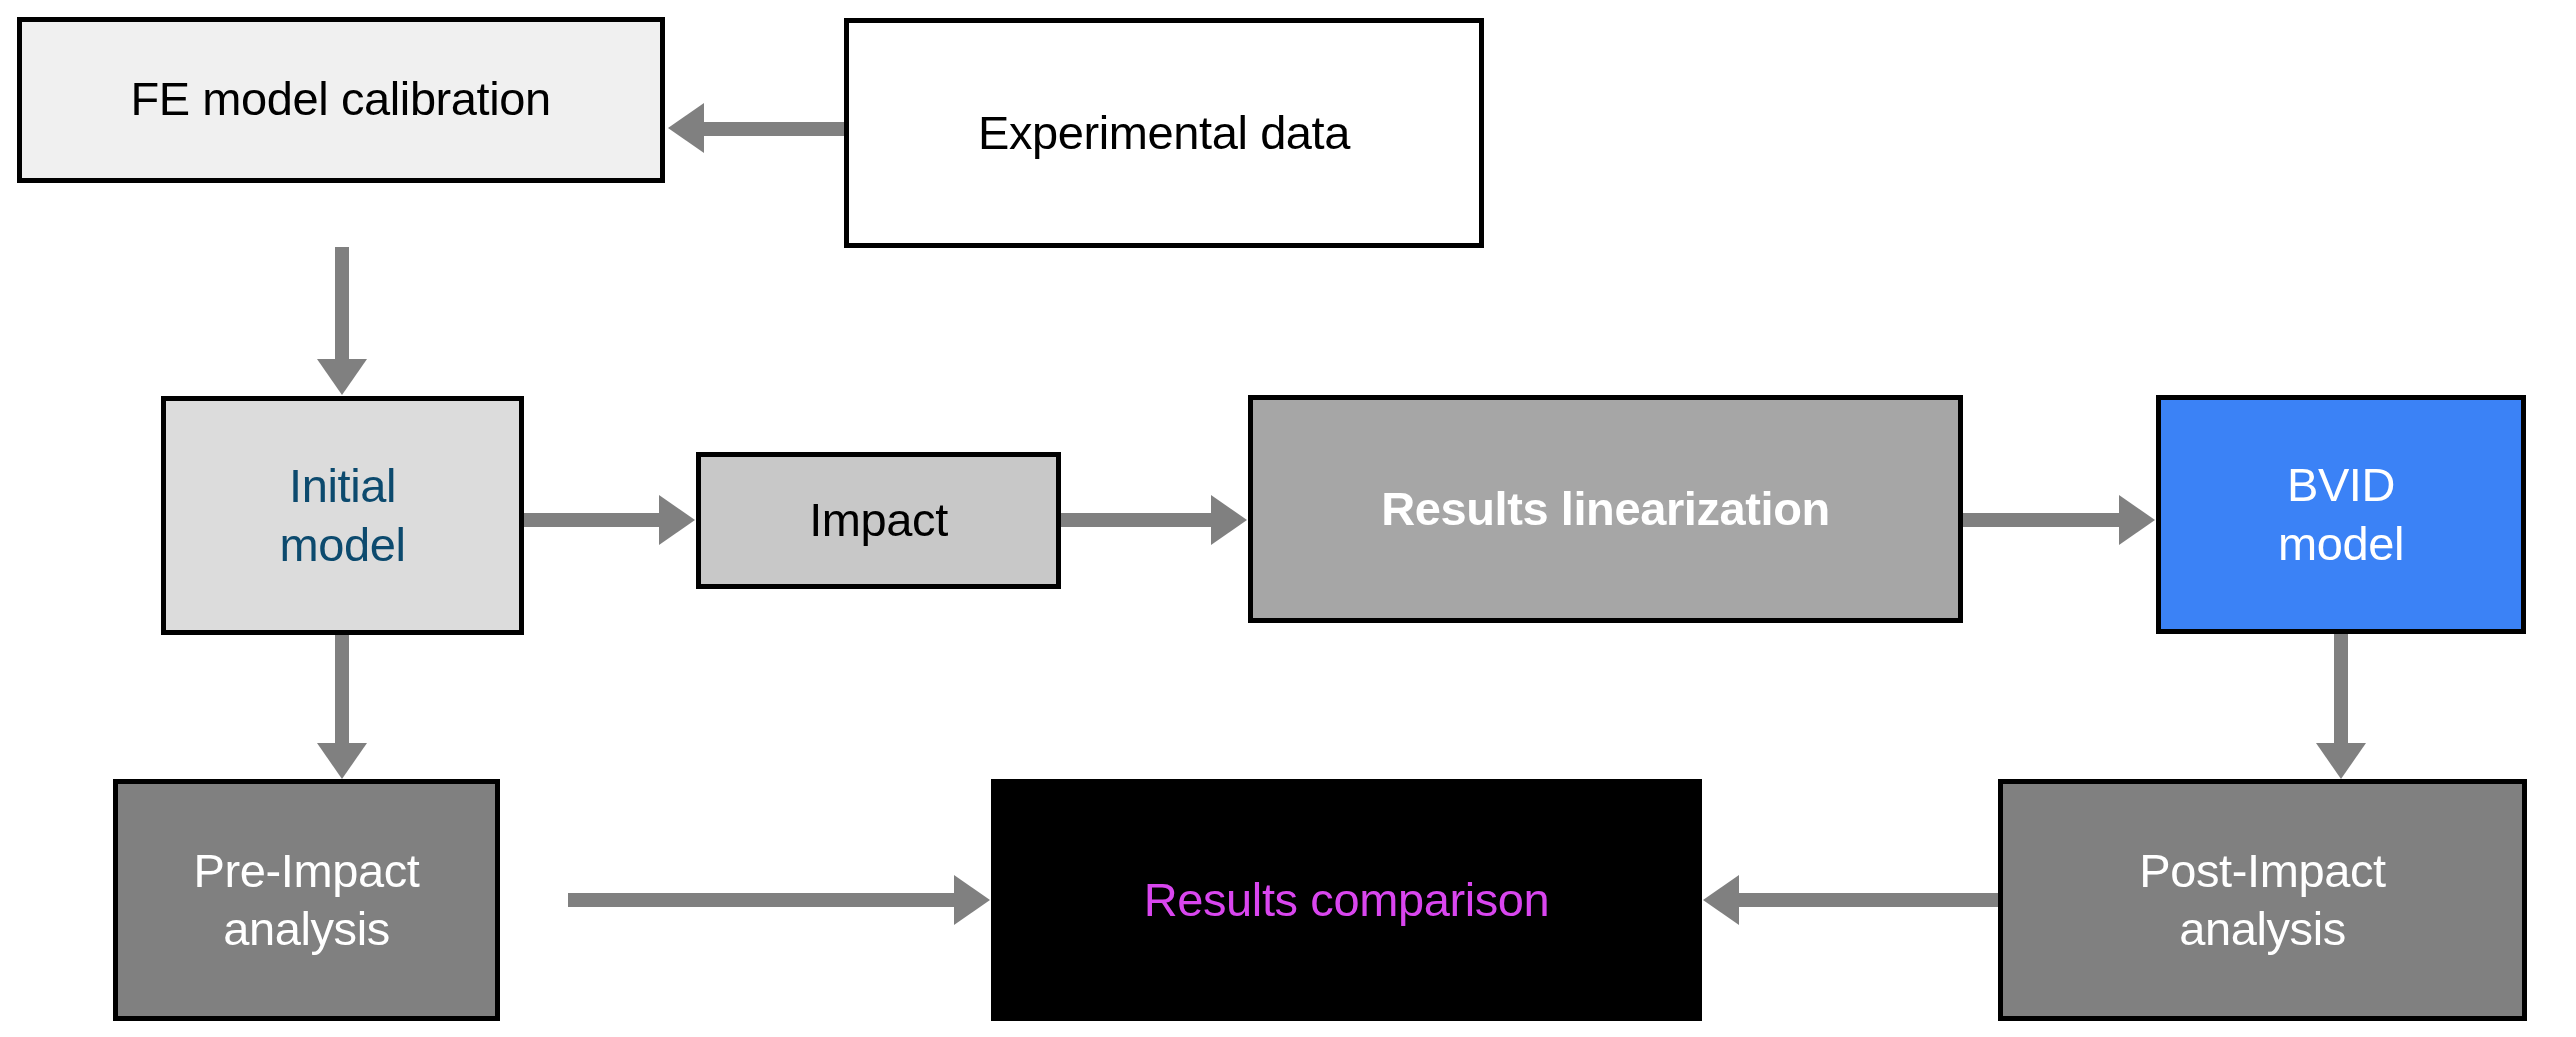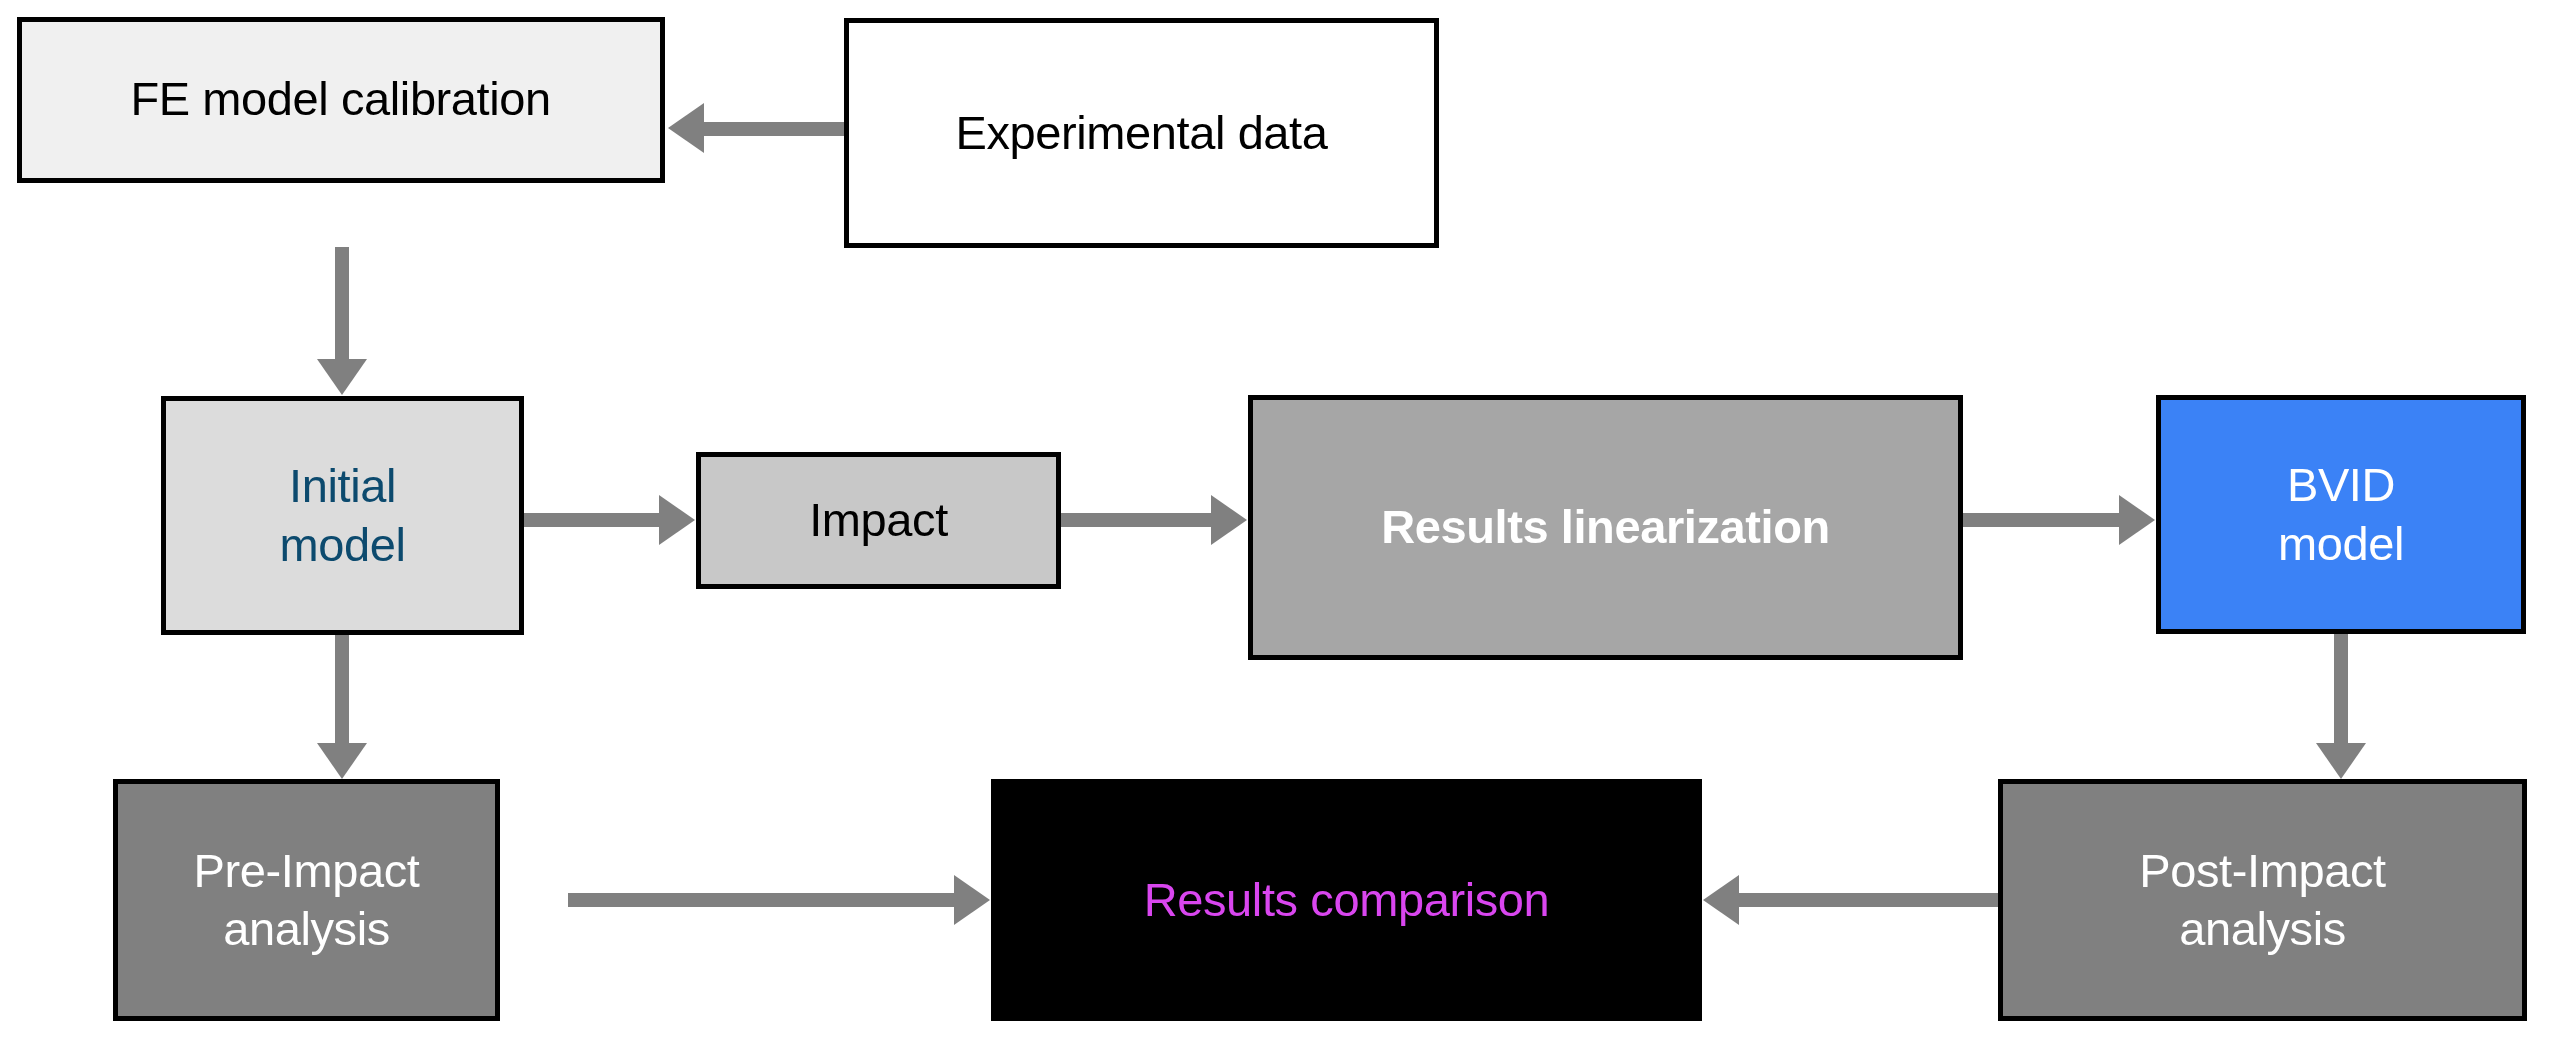--- a/index.html
+++ b/index.html
@@ -91,34 +91,34 @@
   <div class="edge-line" style="left:568px; top:893px; width:387px; height:13.6px;"></div>
   <div class="edge-head head-right" style="left:954px; top:875px;"></div>
 
   <div class="edge-line" style="left:1739px; top:893px; width:259px; height:13.6px;"></div>
   <div class="edge-head head-left" style="left:1703px; top:875px;"></div>
 
   <div class="node" style="left:16.6px; top:16.6px; width:648px; height:166px; background:#f0f0f0; color:#000000;">
     <span class="node-label">FE model calibration</span>
   </div>
 
-  <div class="node" style="left:844px; top:18px; width:595px; height:230px; background:#ffffff; color:#000000;">
+  <div class="node" style="left:844px; top:18px; width:640px; height:230px; background:#ffffff; color:#000000;">
     <span class="node-label">Experimental data</span>
   </div>
 
   <div class="node" style="left:161px; top:396px; width:363px; height:239px; background:#dcdcdc; color:#0c4a6e;">
     <span class="node-label">Initial
 model</span>
   </div>
 
   <div class="node" style="left:696px; top:452px; width:365px; height:137px; background:#c8c8c8; color:#000000;">
     <span class="node-label">Impact</span>
   </div>
 
-  <div class="node" style="left:1248px; top:395px; width:715px; height:265px; background:#a6a6a6; color:#ffffff; font-weight:700;">
+  <div class="node" style="left:1248px; top:395px; width:715px; height:228px; background:#a6a6a6; color:#ffffff; font-weight:700;">
     <span class="node-label">Results linearization</span>
   </div>
 
   <div class="node" style="left:2156px; top:395px; width:370px; height:239px; background:#3b82f6; color:#ffffff;">
     <span class="node-label">BVID
 model</span>
   </div>
 
   <div class="node" style="left:113px; top:779px; width:387px; height:242px; background:#808080; color:#ffffff;">
     <span class="node-label">Pre-Impact

